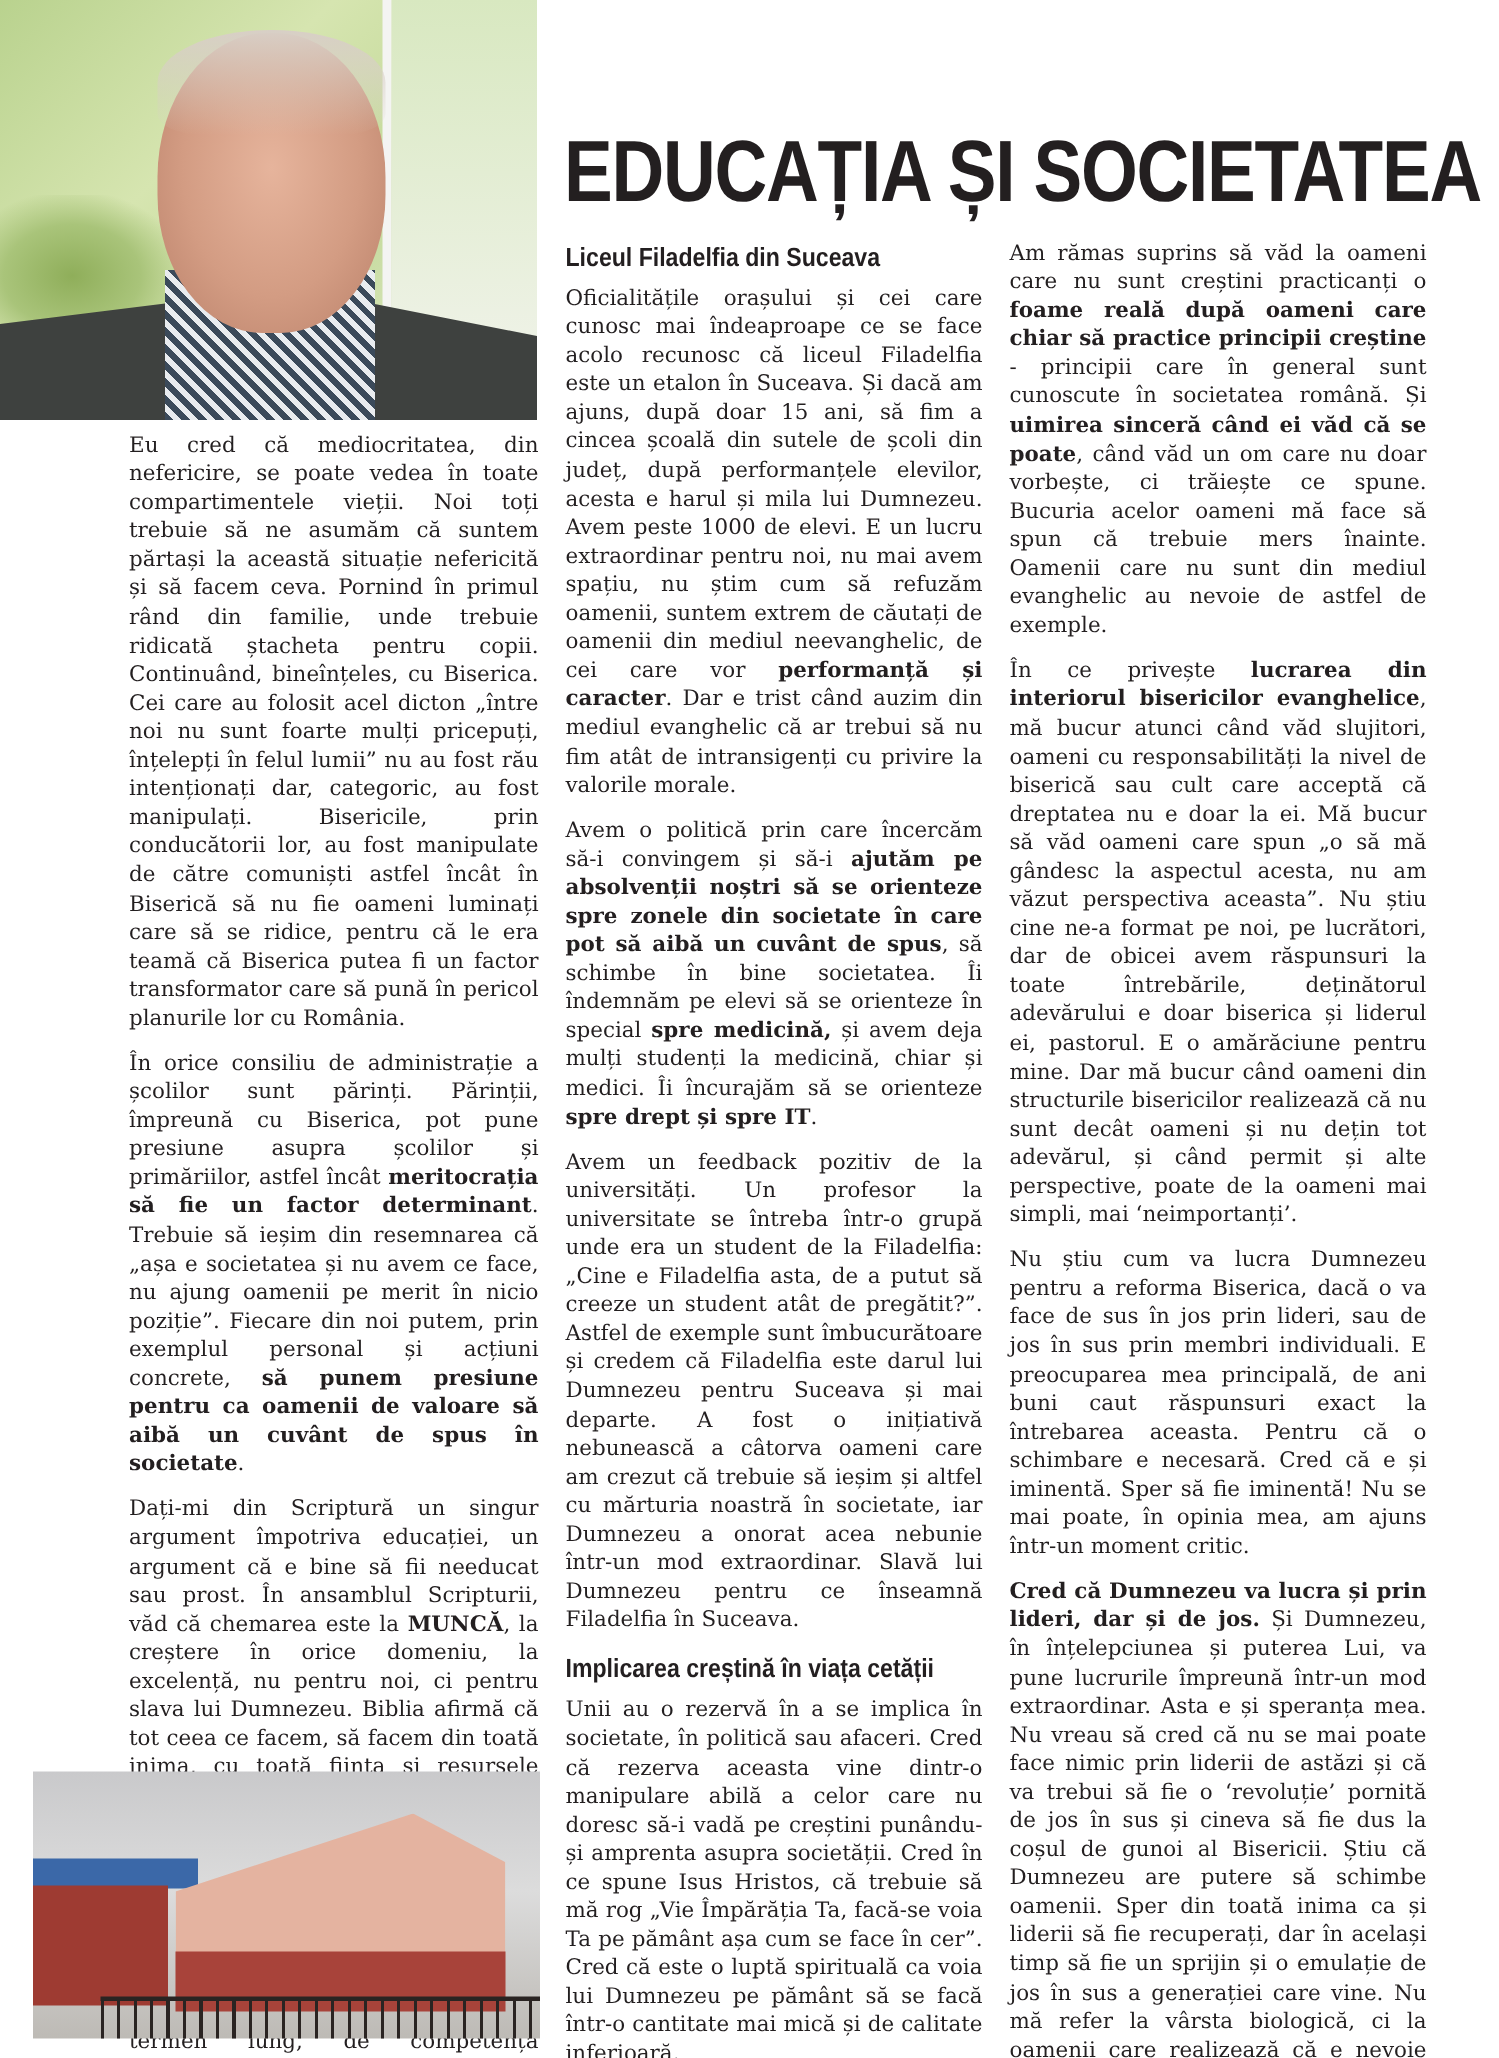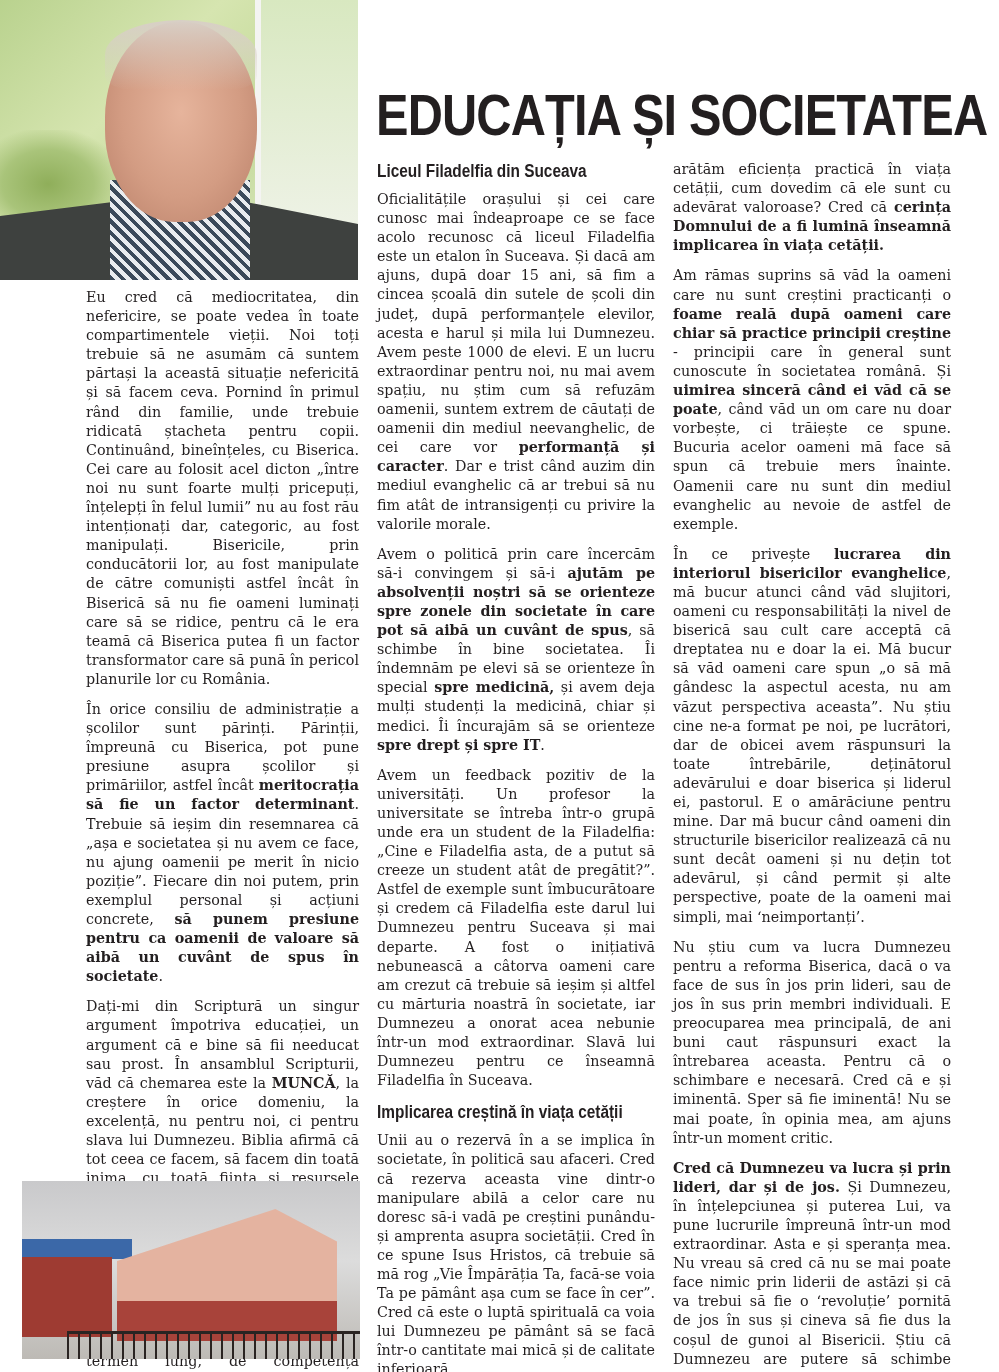--- a/index.html
+++ b/index.html
@@ -67,21 +67,20 @@
   </div>
 <div class="col col-mid">
     <h2>Liceul Filadelfia din Suceava</h2>
     <p><span>Oficialitățile orașului și cei care cunosc mai îndeaproape ce se face acolo recunosc că liceul Filadelfia este un etalon în Suceava. Și dacă am ajuns, după doar 15 ani, să fim a cincea școală din sutele de școli din județ, după performanțele elevilor, acesta e harul și mila lui Dumnezeu. Avem peste 1000 de elevi. E un lucru extraordinar pentru noi, nu mai avem spațiu, nu știm cum să refuzăm oamenii, suntem extrem de căutați de oamenii din mediul neevanghelic, de cei care vor </span><b>performanță și caracter</b><span>. Dar e trist când auzim din mediul evanghelic că ar trebui să nu fim atât de intransigenți cu privire la valorile morale.</span></p>
     <p><span>Avem o politică prin care încercăm să-i convingem și să-i </span><b>ajutăm pe absolvenții noștri să se orienteze spre zonele din societate în care pot să aibă un cuvânt de spus</b><span>, să schimbe în bine societatea. Îi îndemnăm pe elevi să se orienteze în special </span><b>spre medicină,</b><span> și avem deja mulți studenți la medicină, chiar și medici. Îi încurajăm să se orienteze </span><b>spre drept și spre IT</b><span>.</span></p>
     <p><span>Avem un feedback pozitiv de la universități. Un profesor la universitate se întreba într-o grupă unde era un student de la Filadelfia: „Cine e Filadelfia asta, de a putut să creeze un student atât de pregătit?”. Astfel de exemple sunt îmbucurătoare și credem că Filadelfia este darul lui Dumnezeu pentru Suceava și mai departe. A fost o inițiativă nebunească a câtorva oameni care am crezut că trebuie să ieșim și altfel cu mărturia noastră în societate, iar Dumnezeu a onorat acea nebunie într-un mod extraordinar. Slavă lui Dumnezeu pentru ce înseamnă Filadelfia în Suceava.</span></p>
     <h2>Implicarea creștină în viața cetății</h2>
     <p><span>Unii au o rezervă în a se implica în societate, în politică sau afaceri. Cred că rezerva aceasta vine dintr-o manipulare abilă a celor care nu doresc să-i vadă pe creștini punându-și amprenta asupra societății. Cred în ce spune Isus Hristos, că trebuie să mă rog „Vie Împărăția Ta, facă-se voia Ta pe pământ așa cum se face în cer”. Cred că este o luptă spirituală ca voia lui Dumnezeu pe pământ să se facă într-o cantitate mai mică și de calitate inferioară.</span></p>
   </div>
 <div class="col col-right">
-    <p><span>arătăm eficiența practică în viața cetății, cum dovedim că ele sunt cu adevărat valoroase? Cred că </span><b>cerința Domnului de a fi lumină înseamnă implicarea în viața cetății.</b></p>
     <p><span>Am rămas suprins să văd la oameni care nu sunt creștini practicanți o </span><b>foame reală după oameni care chiar să practice principii creștine</b><span> - principii care în general sunt cunoscute în societatea română. Și </span><b>uimirea sinceră când ei văd că se poate</b><span>, când văd un om care nu doar vorbește, ci trăiește ce spune. Bucuria acelor oameni mă face să spun că trebuie mers înainte. Oamenii care nu sunt din mediul evanghelic au nevoie de astfel de exemple.</span></p>
     <p><span>În ce privește </span><b>lucrarea din interiorul bisericilor evanghelice</b><span>, mă bucur atunci când văd slujitori, oameni cu responsabilități la nivel de biserică sau cult care acceptă că dreptatea nu e doar la ei. Mă bucur să văd oameni care spun „o să mă gândesc la aspectul acesta, nu am văzut perspectiva aceasta”. Nu știu cine ne-a format pe noi, pe lucrători, dar de obicei avem răspunsuri la toate întrebările, deținătorul adevărului e doar biserica și liderul ei, pastorul. E o amărăciune pentru mine. Dar mă bucur când oameni din structurile bisericilor realizează că nu sunt decât oameni și nu dețin tot adevărul, și când permit și alte perspective, poate de la oameni mai simpli, mai ‘neimportanți’.</span></p>
     <p><span>Nu știu cum va lucra Dumnezeu pentru a reforma Biserica, dacă o va face de sus în jos prin lideri, sau de jos în sus prin membri individuali. E preocuparea mea principală, de ani buni caut răspunsuri exact la întrebarea aceasta. Pentru că o schimbare e necesară. Cred că e și iminentă. Sper să fie iminentă! Nu se mai poate, în opinia mea, am ajuns într-un moment critic.</span></p>
     <p><b>Cred că Dumnezeu va lucra și prin lideri, dar și de jos.</b><span> Și Dumnezeu, în înțelepciunea și puterea Lui, va pune lucrurile împreună într-un mod extraordinar. Asta e și speranța mea. Nu vreau să cred că nu se mai poate face nimic prin liderii de astăzi și că va trebui să fie o ‘revoluție’ pornită de jos în sus și cineva să fie dus la coșul de gunoi al Bisericii. Știu că Dumnezeu are putere să schimbe oamenii. Sper din toată inima ca și liderii să fie recuperați, dar în același timp să fie un sprijin și o emulație de jos în sus a generației care vine. Nu mă refer la vârsta biologică, ci la oamenii care realizează că e nevoie de o schimbare pentru a răspunde menirii pe care o avem: de a fi martorii Domnului Isus Hristos în lumea de astăzi.</span></p>
   </div>
 
 <div class="photo-building" role="img" aria-label="Filadelfia High School building in Suceava, pink and red facade behind a black iron fence">
   <div class="blue-roof"></div>
   <div class="left-wing"></div>
   <div class="main"></div>

